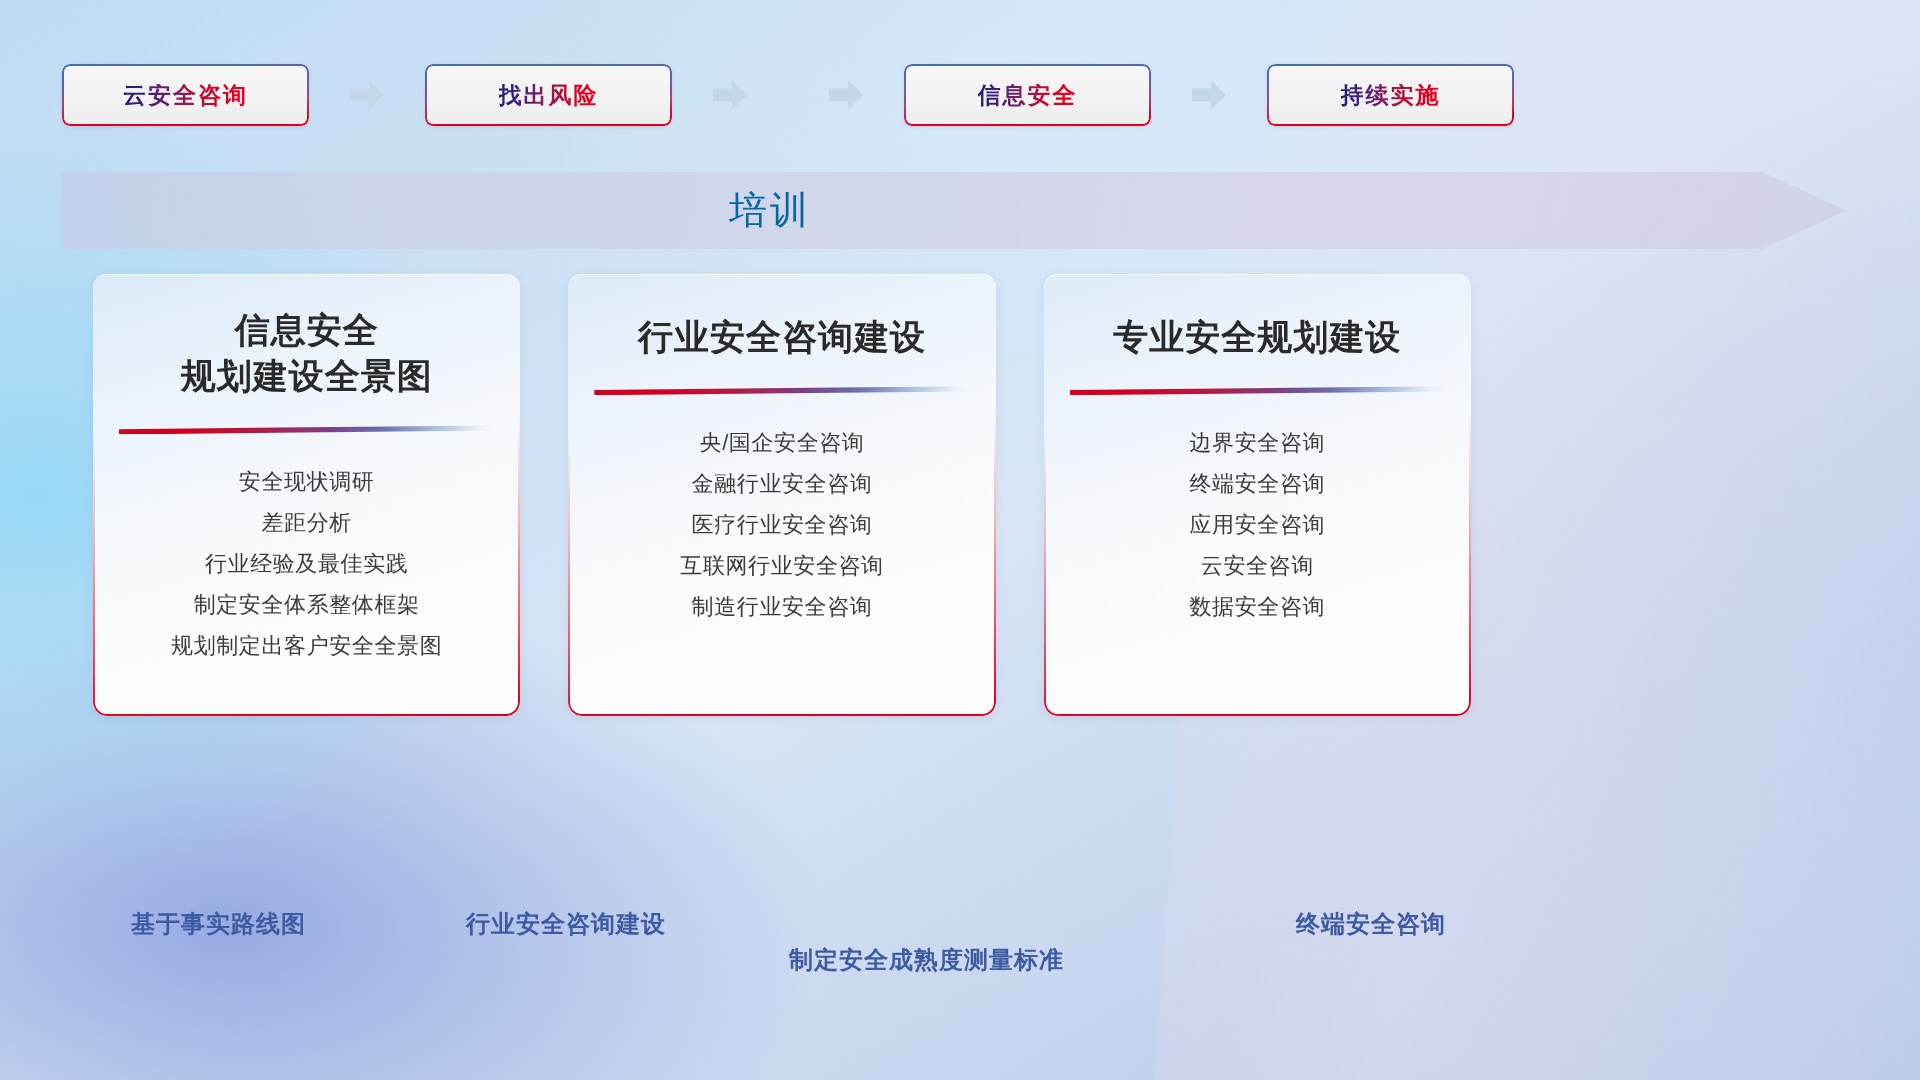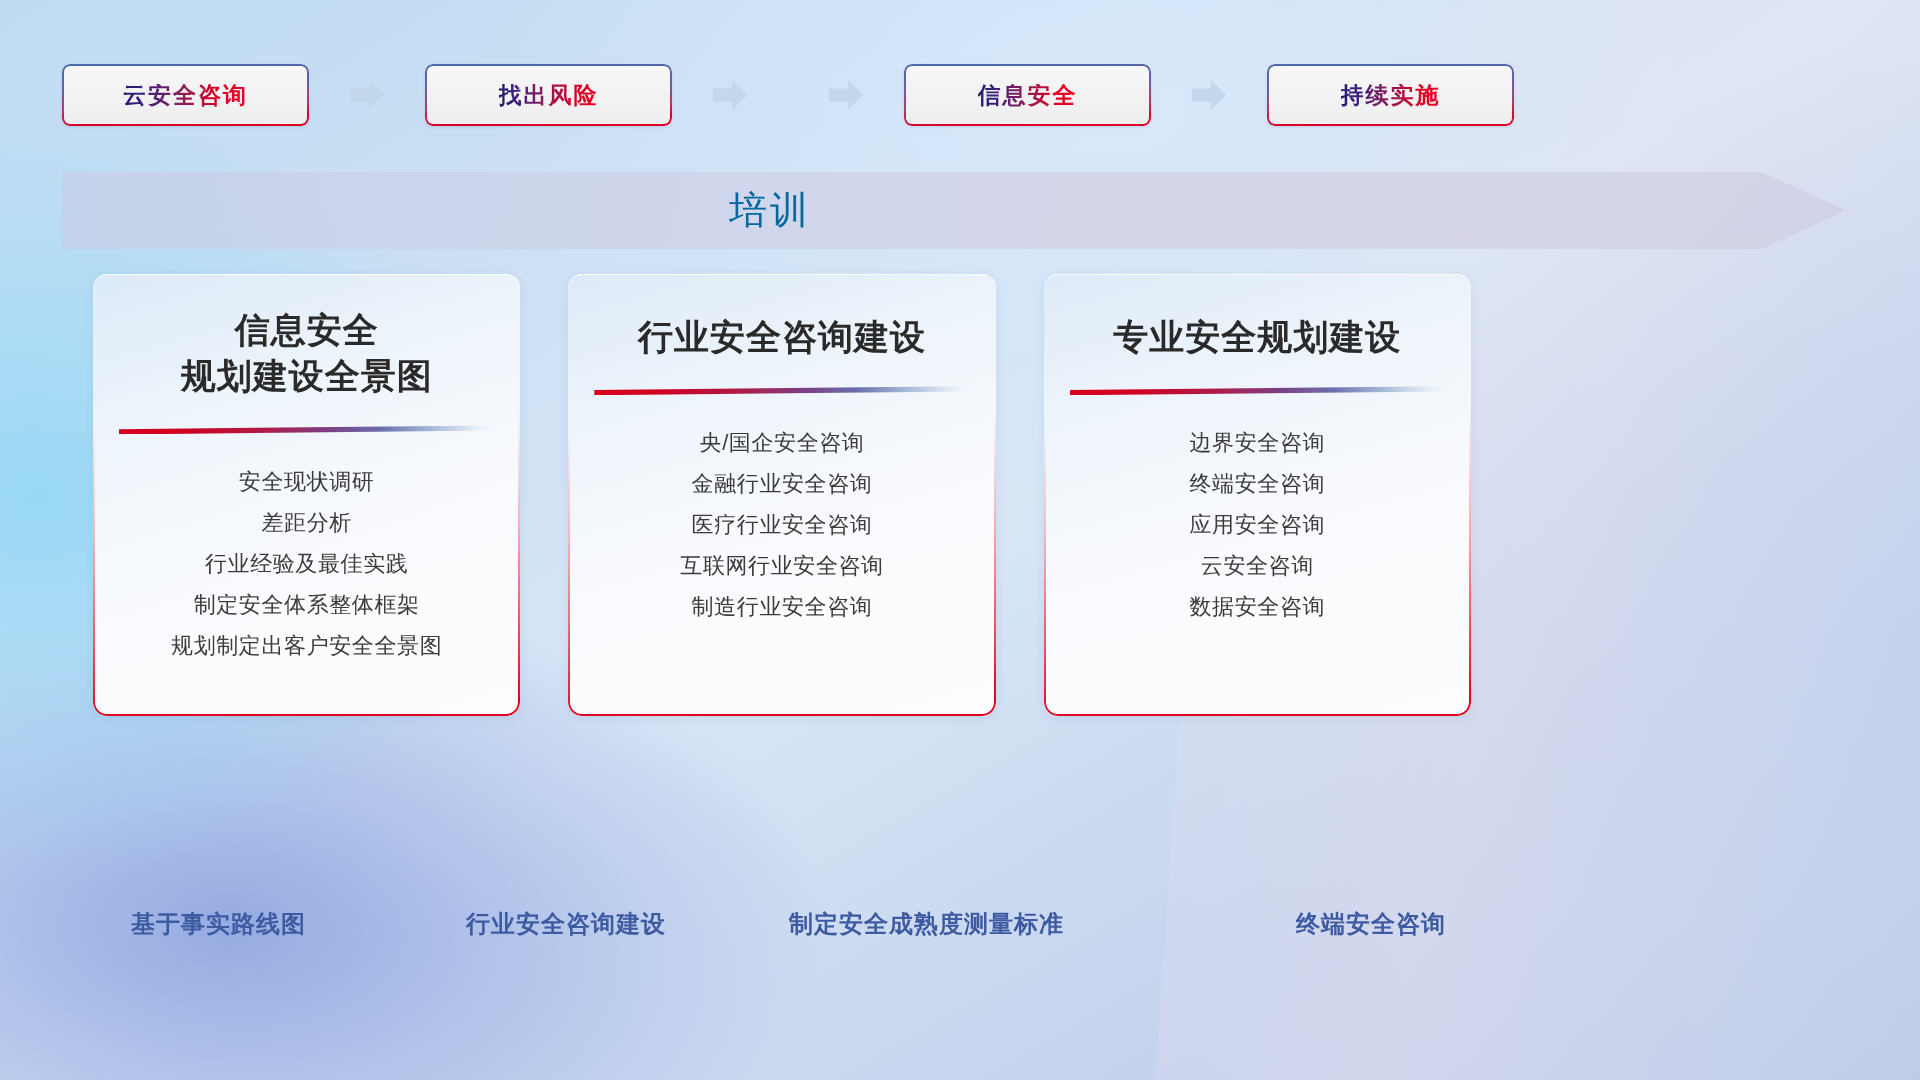--- a/index.html
+++ b/index.html
@@ -239,21 +239,21 @@
     top: 4px;
     font-size: 24px;
     font-weight: 700;
     color: #3e5ba2;
     letter-spacing: 1px;
     white-space: nowrap;
     line-height: 44px;
   }
   .caption.c0 { left: 131px; }
   .caption.c1 { left: 466px; }
-  .caption.c2 { left: 789px; }
+  .caption.c2 { left: 789px; margin-top: 36px; }
   .caption.c3 { left: 1296px; }
 </style>
 </head>
 <body>
 
 <div class="bg"></div>
 <div class="bg-sheen"></div>
 
 <div class="flow-row">
 

